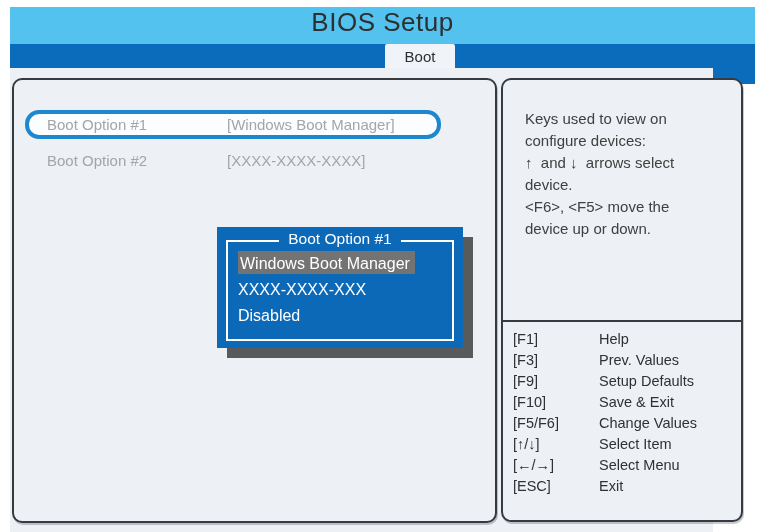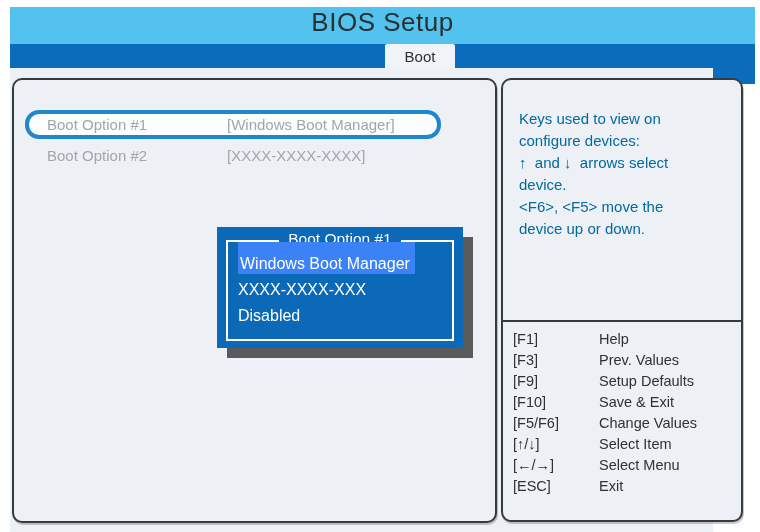--- a/index.html
+++ b/index.html
@@ -29,39 +29,39 @@
   .right-panel { left:491px; top:10px; width:242px; height:444px;
                  display:flex; flex-direction:column; }
 
   
   .options { padding:30px 0 0 11px; }
   .option-ring { width:416px; height:29px; border:4px solid #1e88cf; border-radius:14px;
                  background:#fbfdfe; display:flex; align-items:center; padding-left:18px; }
   .opt-label { display:inline-block; width:180px; font-size:15px; color:#a2a6ab; }
   .opt-value { font-size:15px; color:#a2a6ab; }
   .option-row2 { margin-top:8px; padding-left:22px; height:22px;
-                 display:flex; align-items:flex-start; }
+                 display:flex; align-items:flex-end; }
 
   
   .popup { position:absolute; left:203px; top:147px; width:246px; height:121px;
            background:#0c69b8; box-shadow:10px 10px 0 0 #595a5c; }
   .popup-frame { position:absolute; left:9px; right:9px; top:13px; bottom:7px;
                  border:2px solid #ffffff; }
   .popup-title { position:absolute; left:0; right:0; top:13px; text-align:center;
                  transform:translateY(-54%); pointer-events:none; }
   .popup-title span { display:inline-block; background:#0c69b8; color:#ffffff;
                       font-size:15.5px; padding:0 9px; }
   .popup-items { position:absolute; left:21px; right:16px; top:24px; }
   .popup-item { height:26px; line-height:26px; font-size:16px; color:#ffffff;
                 white-space:nowrap; }
-  .popup-item .hl { background:#3b82f6; padding:13px 5px 2px 2px; }
+  .popup-item .hl { background:#737373; padding:4px 5px 2px 2px; }
 
   
-  .help-area { height:242px; padding:28px 8px 0 16px; font-size:15px; line-height:22px;
-               color:#0369a1; border-bottom:2px solid #363b42; }
+  .help-area { height:242px; padding:28px 8px 0 22px; font-size:15px; line-height:22px;
+               color:#404040; border-bottom:2px solid #363b42; }
   .help-line { white-space:pre-wrap; }
   .keys-area { flex:1; padding:7px 4px 0 10px; }
   .key-row { display:grid; grid-template-columns:86px 1fr; height:21px;
              line-height:21px; font-size:14.5px; color:#2f3133; white-space:nowrap; }
 </style>
 </head>
 <body>
 
 <div class="titlebar">
   <span class="titlebar-text">BIOS Setup</span>

